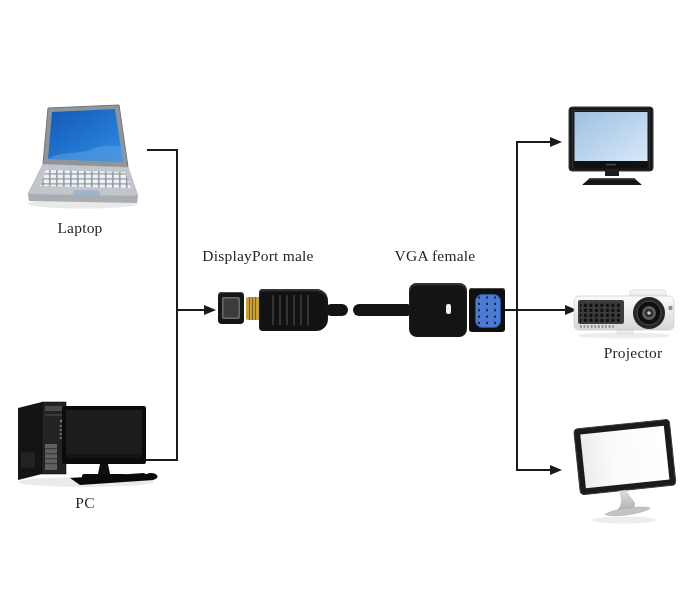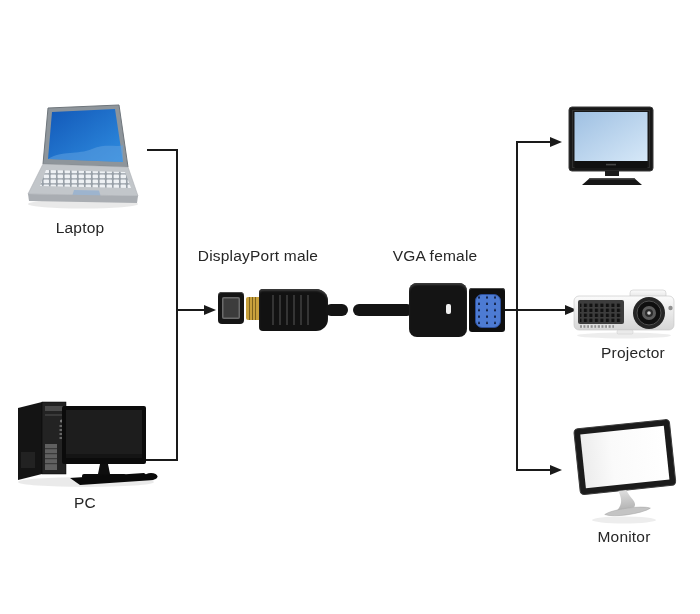--- a/index.html
+++ b/index.html
@@ -41,21 +41,21 @@
   .vga-face{position:absolute;left:469px;top:288px;width:36px;height:44px;
     background:#0f0f0f;border-radius:3px;box-shadow:inset 0 1px 0 #4a4a4a;}
   .vga-port{position:absolute;left:6px;top:6px;width:24px;height:32px;
     background:#4d7bd3;border:1px solid #2c4f9a;border-radius:7px;
     background-image:radial-gradient(circle 1.3px at 4px 3.5px,#16264d 1.2px,transparent 1.4px);
     background-size:8px 6.4px;background-origin:border-box;background-position:0 0;}
 </style>
 </head>
 <body>
 
-<div class="abs" style="left:0;top:0;width:700px;height:570px;">
+<div class="abs" style="left:0;top:0;width:700px;height:570px;font-family:Liberation Serif, serif;">
 
   <div class="hline" style="left:147px;top:149px;width:31px;"></div>
   <div class="vline" style="left:176px;top:149px;height:312px;"></div>
   <div class="hline" style="left:135px;top:459px;width:43px;"></div>
 
   <div class="hline" style="left:176px;top:309px;width:29px;"></div>
   <div class="arrowhead" style="left:204px;top:305px;"></div>
 
   <div class="hline" style="left:504px;top:309px;width:62px;"></div>
   <div class="arrowhead" style="left:565px;top:305px;"></div>
@@ -195,15 +195,14 @@
       </linearGradient>
     </defs>
     <ellipse cx="54" cy="110" rx="32" ry="3.5" fill="#ededed"></ellipse>
     <g transform="rotate(-6 56 58)">
       <rect x="8" y="14" width="96" height="66" rx="4" fill="#1b1b1b" stroke="#3c3c3c" stroke-width="1"></rect>
       <rect x="14" y="20" width="84" height="54" fill="url(#monScr)"></rect>
       <path d="M54,80 C57,89 64,93 60,98 L42,100 C50,93 48,86 46,80 Z" fill="url(#standG)"></path>
       <path d="M30,102 C38,97.5 68,96.5 76,100.5 C68,105 38,106.5 30,102 Z" fill="#c4c4c4" stroke="#a8a8a8" stroke-width="0.5"></path>
     </g>
   </svg>
-  <div class="lbl" style="left:554px;top:528px;">Monitor</div>
 
 </div>
 
 </body></html>

